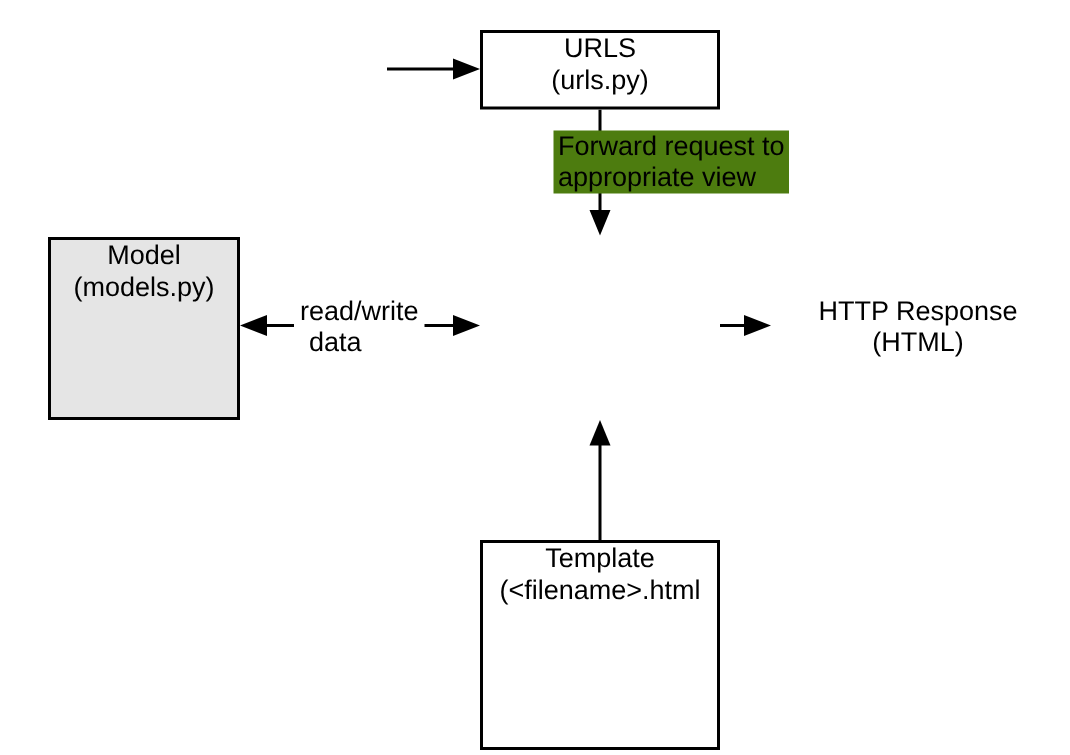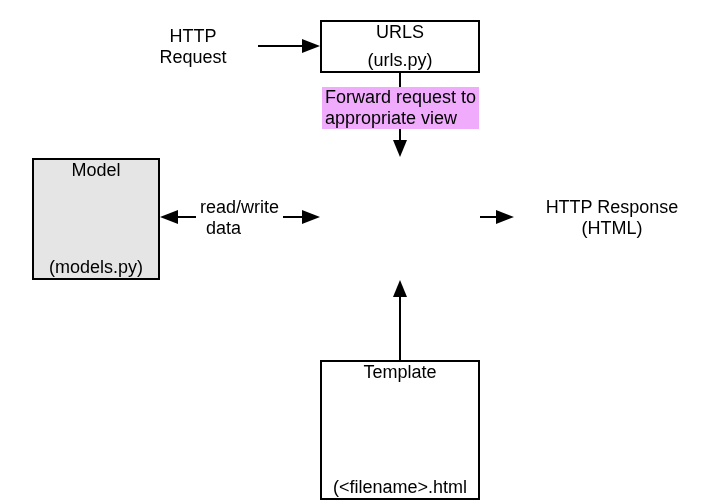--- a/index.html
+++ b/index.html
@@ -3,21 +3,21 @@
 <meta charset="utf-8">
 <style>
   html,body{margin:0;padding:0;background:#ffffff;}
   .canvas{
     position:relative;width:713px;height:503px;background:#ffffff;overflow:hidden;
     font-family:"Liberation Sans","DejaVu Sans",sans-serif;
     font-size:18px;line-height:21px;color:#000000;
   }
   .box{
     position:absolute;box-sizing:border-box;border:2px solid #000000;background:#ffffff;
-    display:flex;flex-direction:column;align-items:center;justify-content:space-between;
+    display:flex;flex-direction:column;align-items:center;justify-content:flex-start;
     text-align:center;z-index:1;
   }
   .box span{display:block;}
   .lbl{position:absolute;z-index:2;}
   .lbl span{display:block;}
   .lbl-center{text-align:center;}
   .lbl-bg{background:#ffffff;}
   .hline,.vline{position:absolute;background:#000000;z-index:1;}
   .tri{position:absolute;width:0;height:0;z-index:1;}
   .tri-right{border-top:7px solid transparent;border-bottom:7px solid transparent;border-left:18px solid #000000;}
@@ -85,26 +85,22 @@
     <span>Model</span>
     <span>(models.py)</span>
   </div>
 
 
   <div class="box" id="box-template" style="background-color: rgb(255, 255, 255); border-color: rgb(0, 0, 0);">
     <span>Template</span>
     <span>(&lt;filename&gt;.html</span>
   </div>
 
-  <div class="lbl lbl-center" id="lbl-http-request">
-    <span>HTTP</span>
-    <span>Request</span>
-  </div>
 
-  <div class="lbl lbl-bg" id="lbl-forward" style="background-color: #f0abfc;">
+  <div class="lbl lbl-bg" id="lbl-forward" style="background-color: #4d7c0f; margin-left: 47px;">
     <span>Forward request to</span>
     <span>appropriate view</span>
   </div>
 
   <div class="lbl lbl-bg" id="lbl-readwrite" style="background-color: rgb(255, 255, 255);">
     <span>read/write</span>
     <span class="indent">data</span>
   </div>
 
   <div class="lbl lbl-center" id="lbl-http-response">

